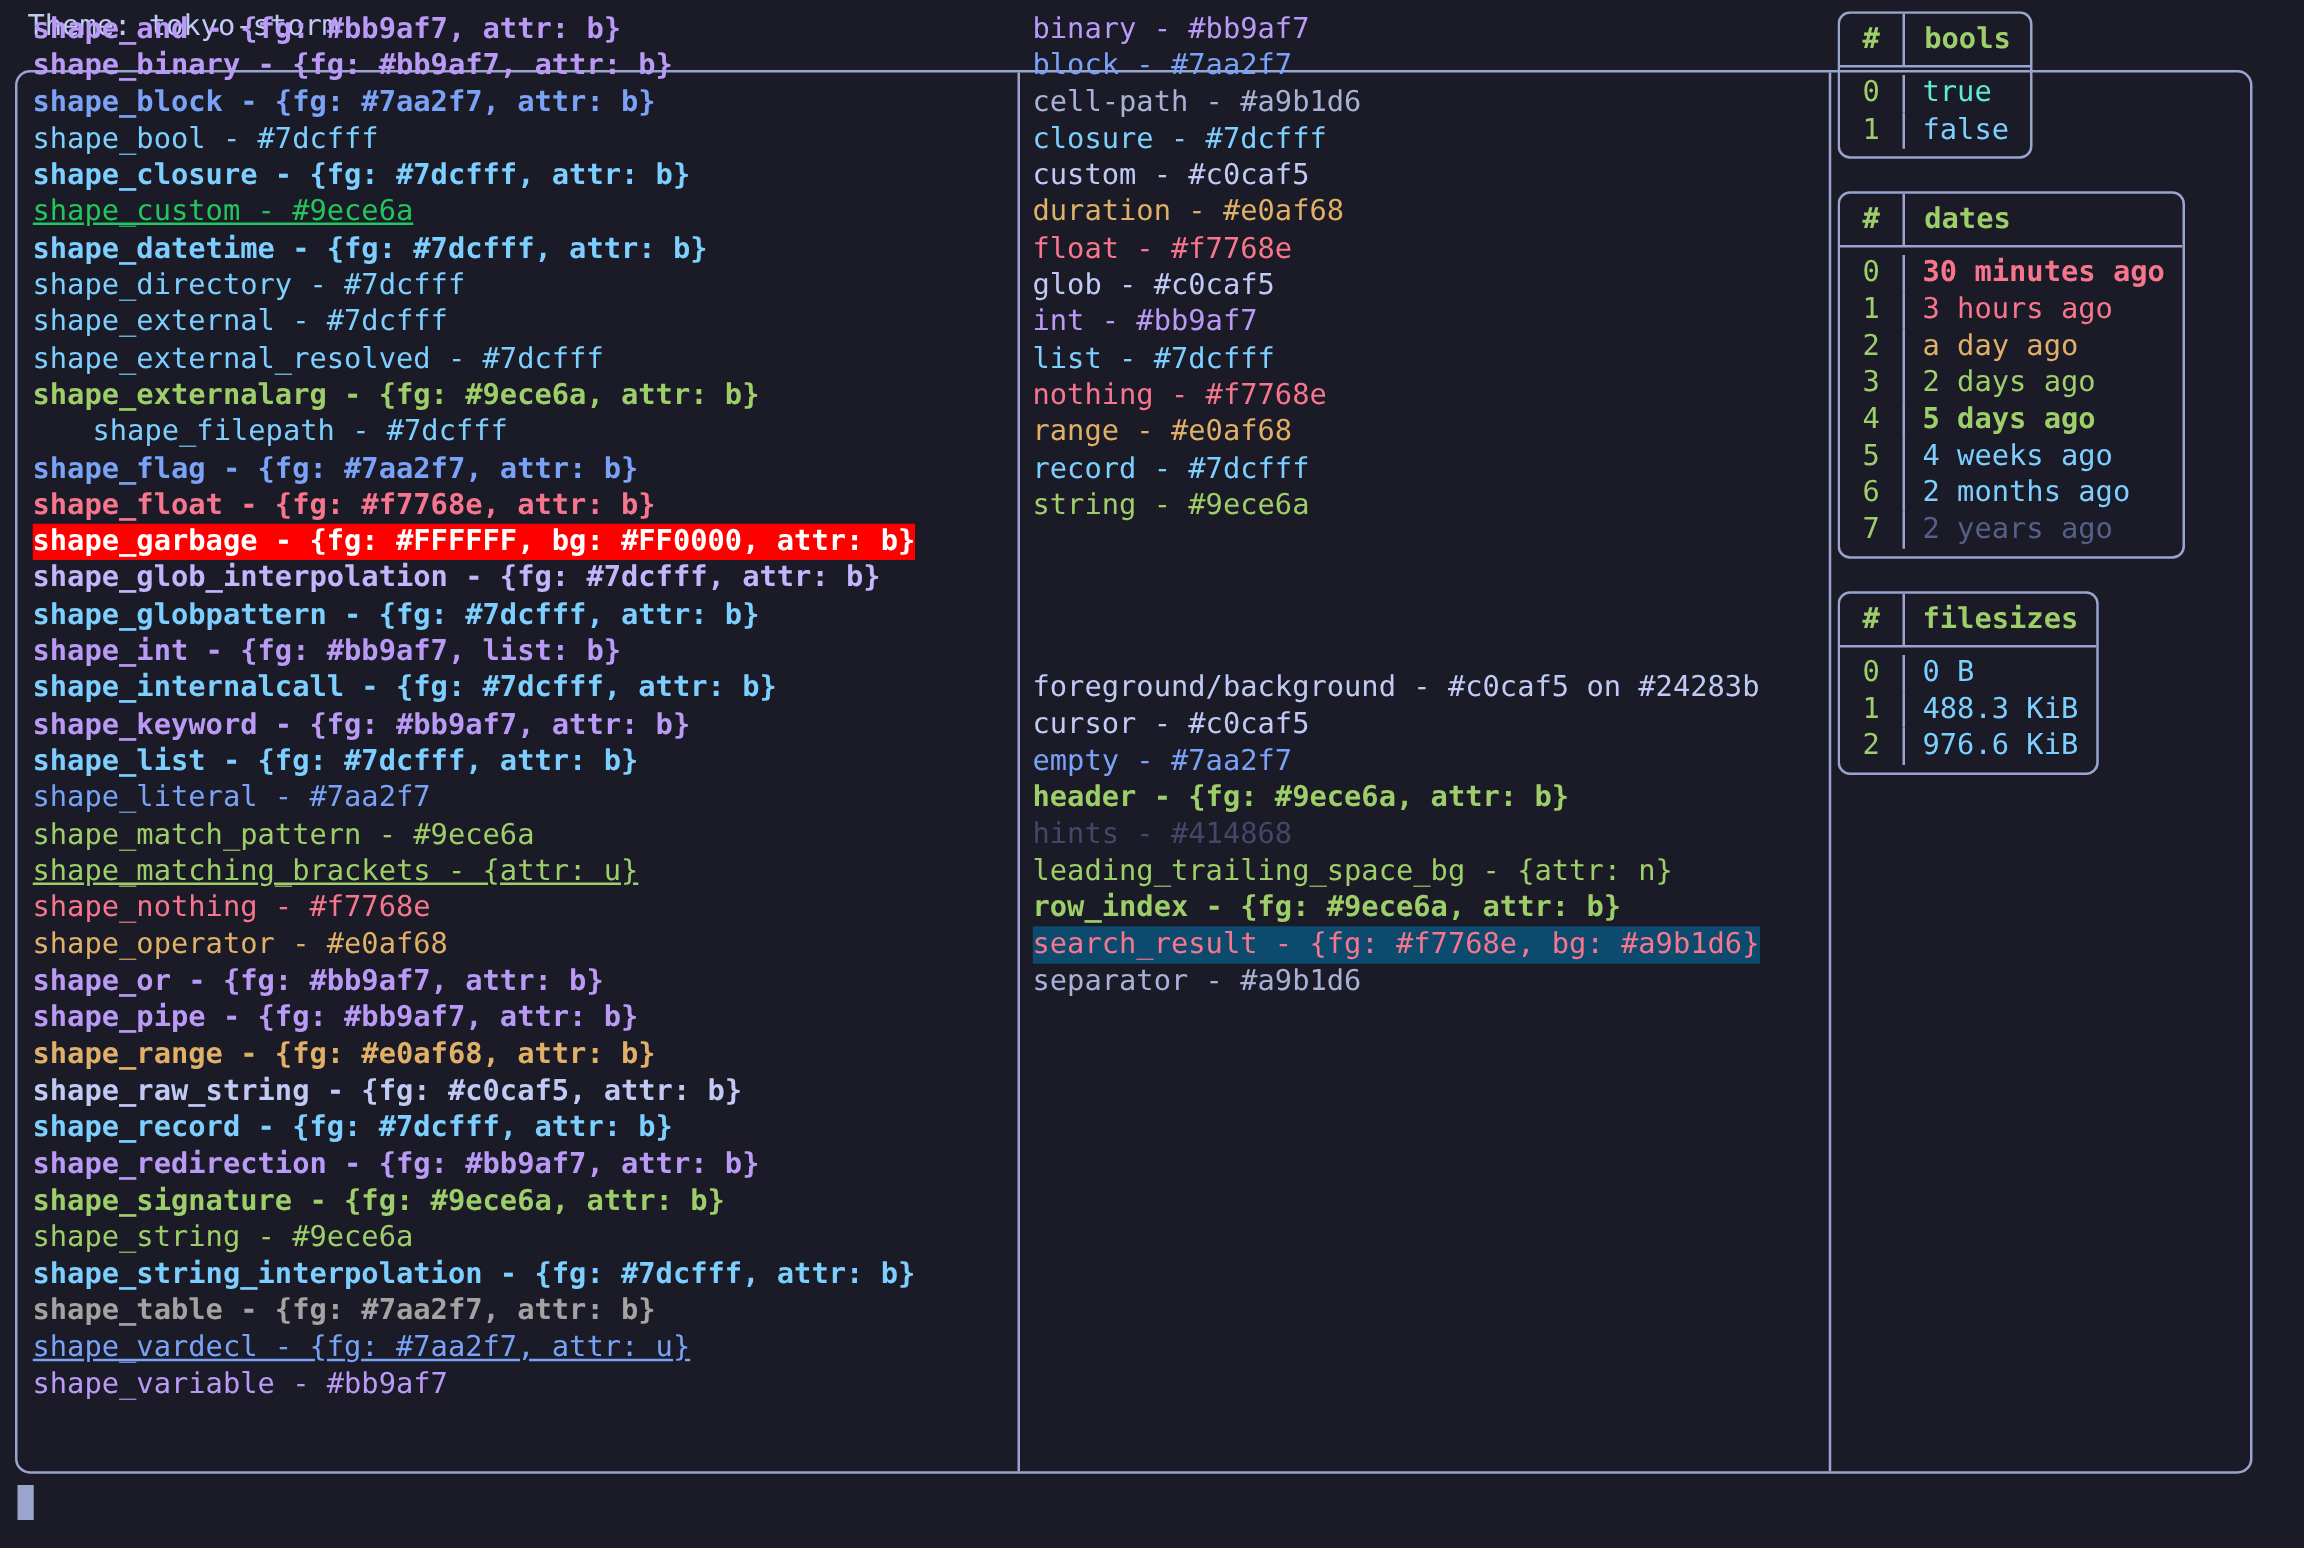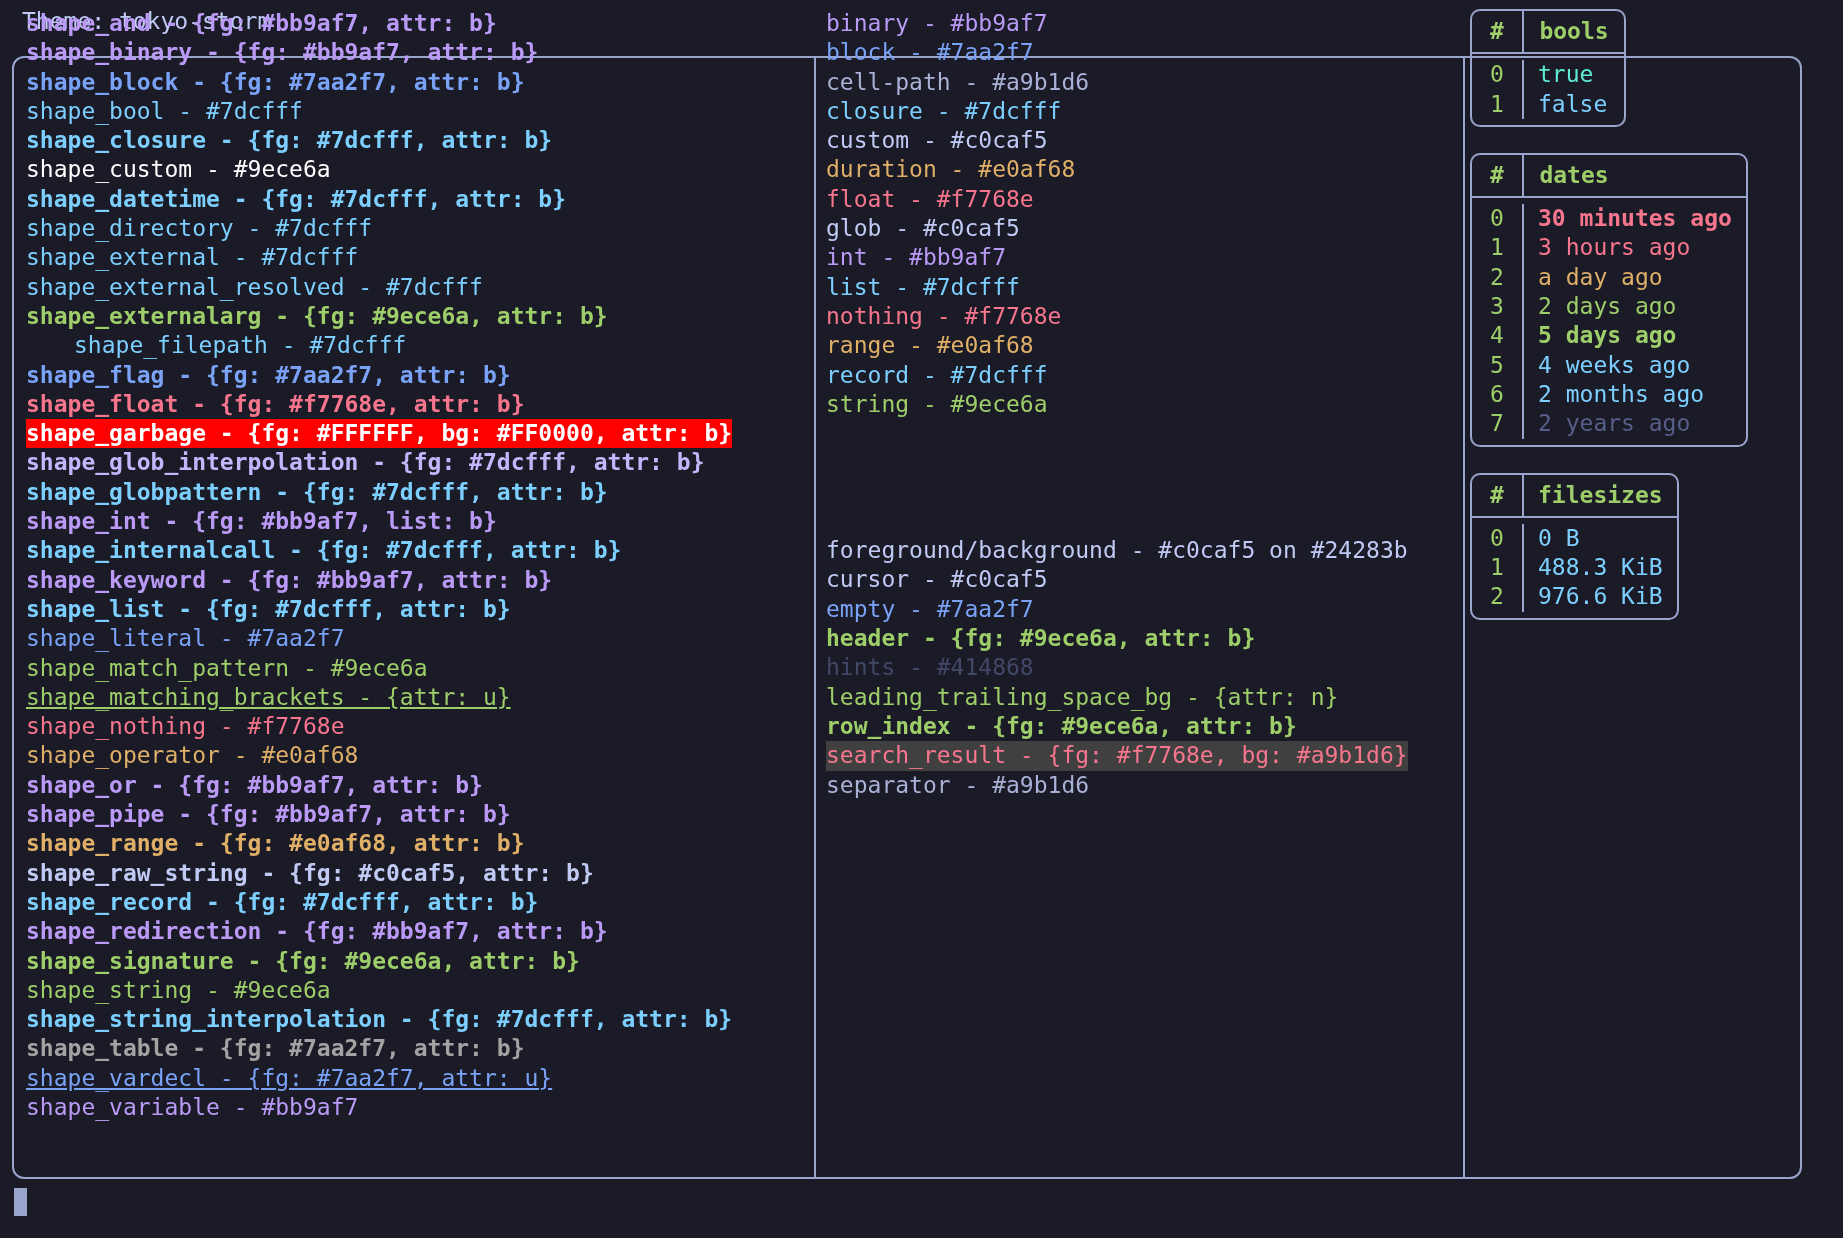--- a/index.html
+++ b/index.html
@@ -135,21 +135,21 @@
     <div class="vdiv d1"></div>
     <div class="vdiv d2"></div>
   </div>
 
   <div class="col col-left" id="col-left">
       <span class="line b" style="color: rgb(187, 154, 247);">shape_and - {fg: #bb9af7, attr: b}</span>
       <span class="line b" style="color: rgb(187, 154, 247);">shape_binary - {fg: #bb9af7, attr: b}</span>
       <span class="line b" style="color: rgb(122, 162, 247);">shape_block - {fg: #7aa2f7, attr: b}</span>
       <span class="line" style="color: rgb(125, 207, 255);">shape_bool - #7dcfff</span>
       <span class="line b" style="color: rgb(125, 207, 255);">shape_closure - {fg: #7dcfff, attr: b}</span>
-      <span class="line" style="color: #ffffff;">shape_custom - #9ece6a</span>
+      <span class="line" style="color: #22c55e; text-decoration: underline;">shape_custom - #9ece6a</span>
       <span class="line b" style="color: rgb(125, 207, 255);">shape_datetime - {fg: #7dcfff, attr: b}</span>
       <span class="line" style="color: rgb(125, 207, 255);">shape_directory - #7dcfff</span>
       <span class="line" style="color: rgb(125, 207, 255);">shape_external - #7dcfff</span>
       <span class="line" style="color: rgb(125, 207, 255);">shape_external_resolved - #7dcfff</span>
       <span class="line b" style="color: rgb(158, 206, 106);">shape_externalarg - {fg: #9ece6a, attr: b}</span>
       <span class="line" style="color: rgb(125, 207, 255); margin-left: 48px;">shape_filepath - #7dcfff</span>
       <span class="line b" style="color: rgb(122, 162, 247);">shape_flag - {fg: #7aa2f7, attr: b}</span>
       <span class="line b" style="color: rgb(247, 118, 142);">shape_float - {fg: #f7768e, attr: b}</span>
       <span class="line b" style="color: rgb(255, 255, 255); background: rgb(255, 0, 0);">shape_garbage - {fg: #FFFFFF, bg: #FF0000, attr: b}</span>
       <span class="line b" style="color: #c4b5fd;">shape_glob_interpolation - {fg: #7dcfff, attr: b}</span>
@@ -193,21 +193,21 @@
       <span class="line" style="color: rgb(125, 207, 255);">record - #7dcfff</span>
       <span class="line" style="color: rgb(158, 206, 106);">string - #9ece6a</span>
       <span class="spacer big"></span>
       <span class="line" style="color: rgb(192, 202, 245);">foreground/background - #c0caf5 on #24283b</span>
       <span class="line" style="color: rgb(192, 202, 245);">cursor - #c0caf5</span>
       <span class="line" style="color: rgb(122, 162, 247);">empty - #7aa2f7</span>
       <span class="line b" style="color: rgb(158, 206, 106);">header - {fg: #9ece6a, attr: b}</span>
       <span class="line" style="color: rgb(65, 72, 104);">hints - #414868</span>
       <span class="line" style="color: rgb(158, 206, 106);">leading_trailing_space_bg - {attr: n}</span>
       <span class="line b" style="color: rgb(158, 206, 106);">row_index - {fg: #9ece6a, attr: b}</span>
-      <span class="line" style="color: rgb(247, 118, 142); background: #404040;">search_result - {fg: #f7768e, bg: #a9b1d6}</span>
+      <span class="line" style="color: rgb(247, 118, 142); background: #0c4a6e;">search_result - {fg: #f7768e, bg: #a9b1d6}</span>
       <span class="line" style="color: rgb(169, 177, 214);">separator - #a9b1d6</span>
     </div>
 
   <div class="col col-right" id="col-right">
       <div class="tbl">
         <div class="thead">
           <div class="cell c-idx">#</div>
           <div class="cell c-val">bools</div>
         </div>
         <div class="tbody">

